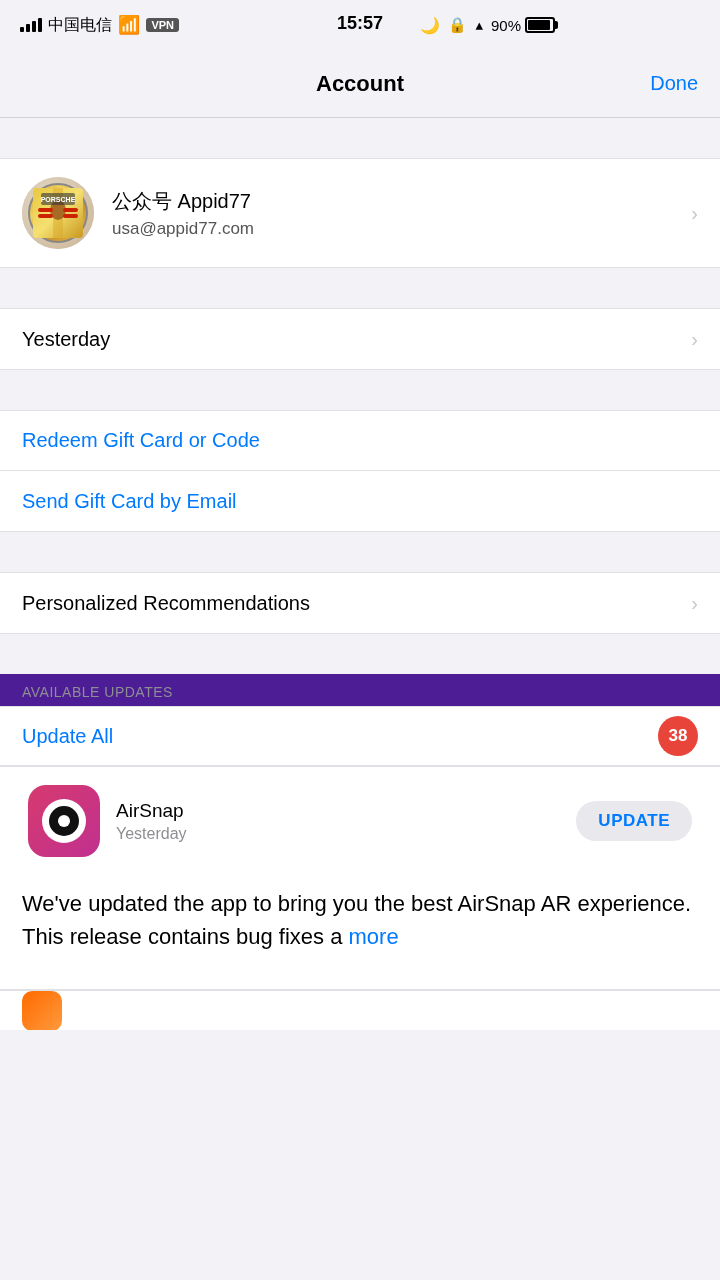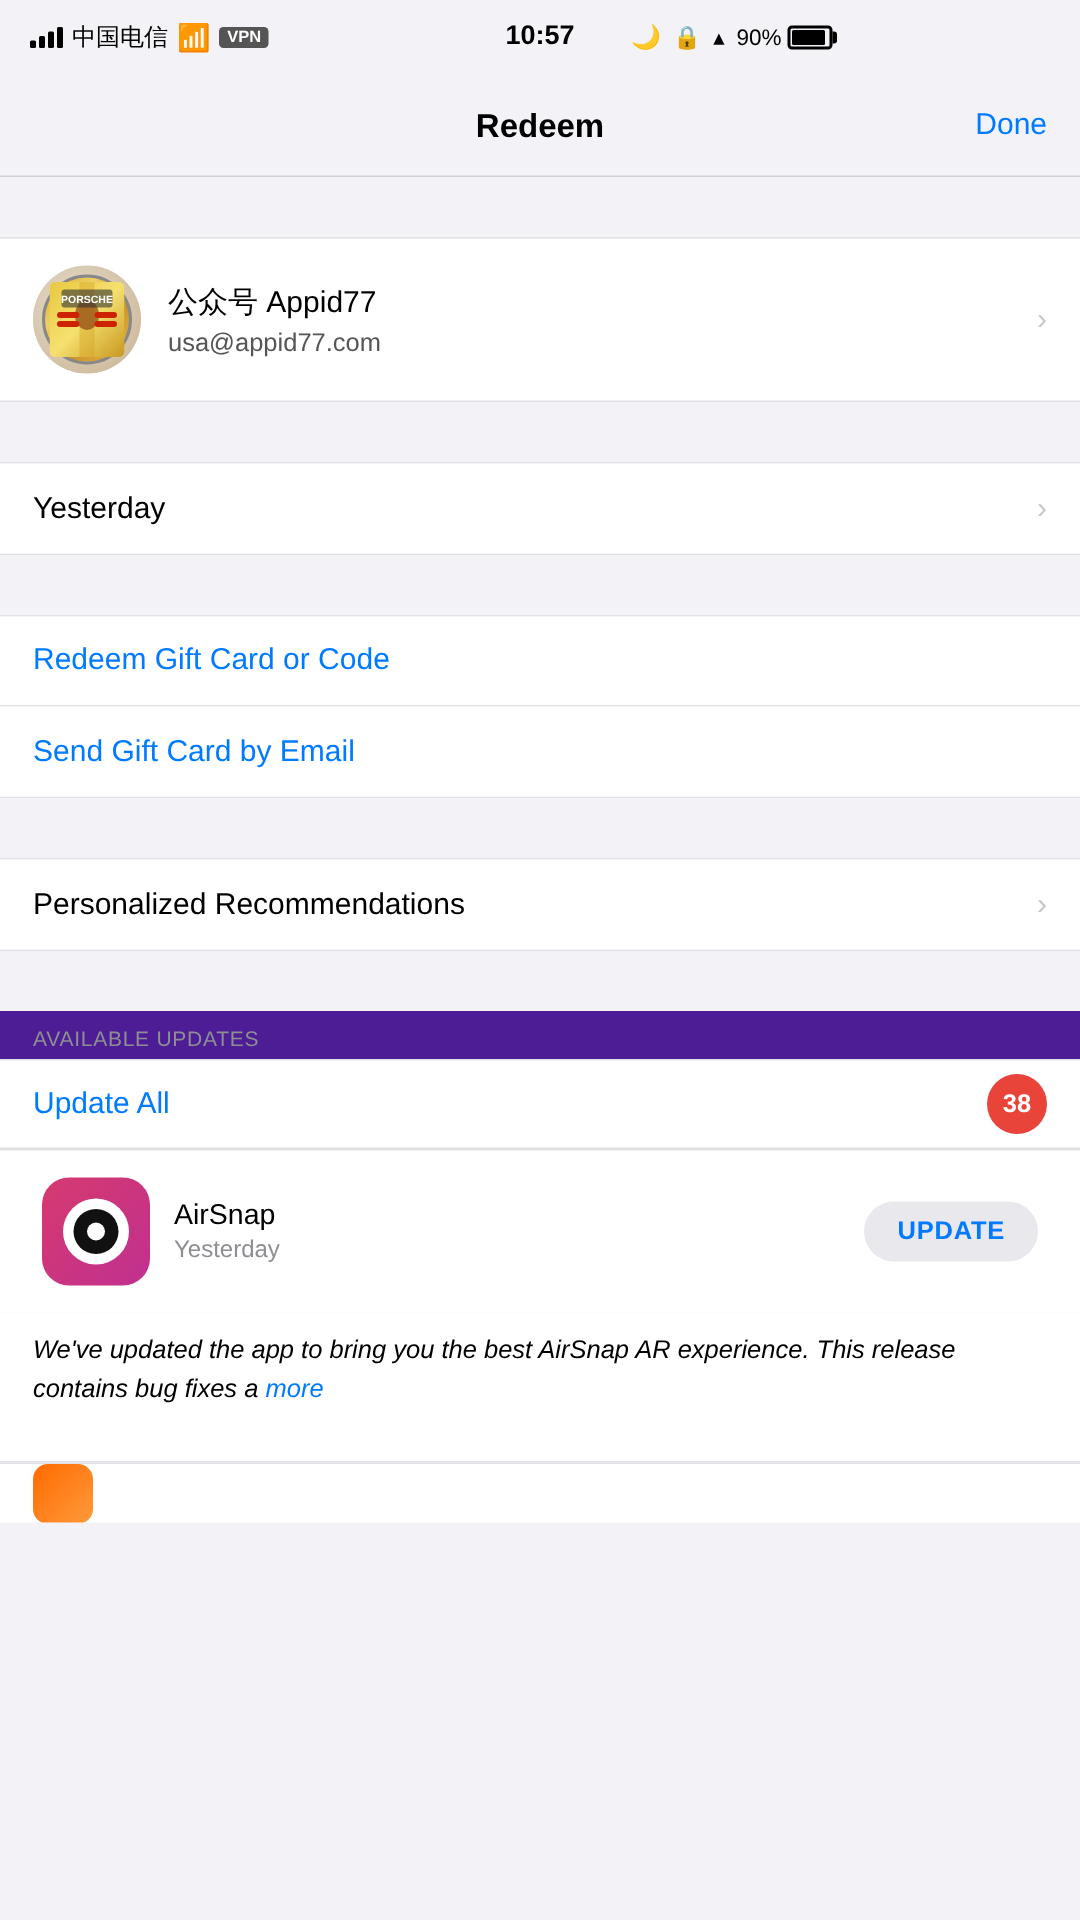--- a/index.html
+++ b/index.html
@@ -333,24 +333,23 @@
       border: none;
       cursor: pointer;
       letter-spacing: 0.5px;
     }
 
     
     .app-description {
       background: #fff;
       border-bottom: 1px solid #e0e0e5;
       padding: 12px 22px 36px;
-      font-size: 17px;
+      font-size: 22px;
       color: #000;
       line-height: 1.5;
-      font-style: italic;
     }
     .app-description-more {
       color: #007aff;
     }
 
     
     .partial-row {
       background: #fff;
       border-top: 1px solid #e0e0e5;
       height: 40px;
@@ -375,36 +374,36 @@
     <div class="signal-bars">
       <div class="signal-bar" style="height:5px;"></div>
       <div class="signal-bar" style="height:8px;"></div>
       <div class="signal-bar" style="height:11px;"></div>
       <div class="signal-bar" style="height:14px;"></div>
     </div>
     <span style="font-size:16px; font-weight:500;">中国电信</span>
     <span style="font-size:18px;">📶</span>
     <span class="vpn-badge">VPN</span>
   </div>
-  <div class="status-center">10:57</div>
+  <div class="status-center">15:57</div>
   <div class="status-right">
     <span style="font-size:16px;">🌙</span>
     <span style="font-size:15px;">🔒</span>
     <span style="font-size:15px;">▴</span>
     <div class="battery-container">
       <span style="font-size:15px; font-weight:500;">90%</span>
       <div class="battery">
         <div class="battery-fill"></div>
       </div>
     </div>
   </div>
 </div>
 
 <div class="nav-bar">
-  <span class="nav-title">Redeem</span>
+  <span class="nav-title">Account</span>
   <button class="nav-done">Done</button>
 </div>
 
 <div class="section-gap"></div>
 
 <div class="profile-row">
   <div class="avatar">
     <div class="avatar-inner">
 
       <div class="porsche-emblem">

